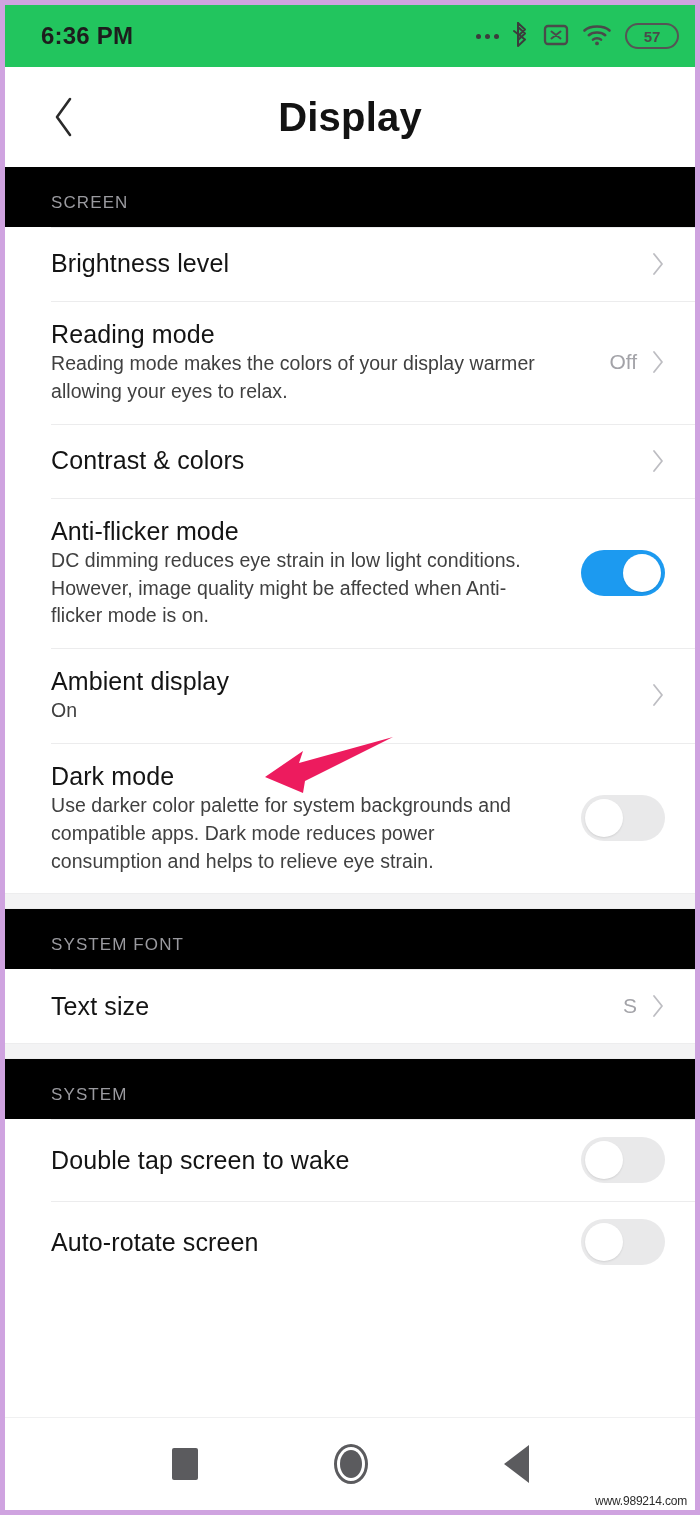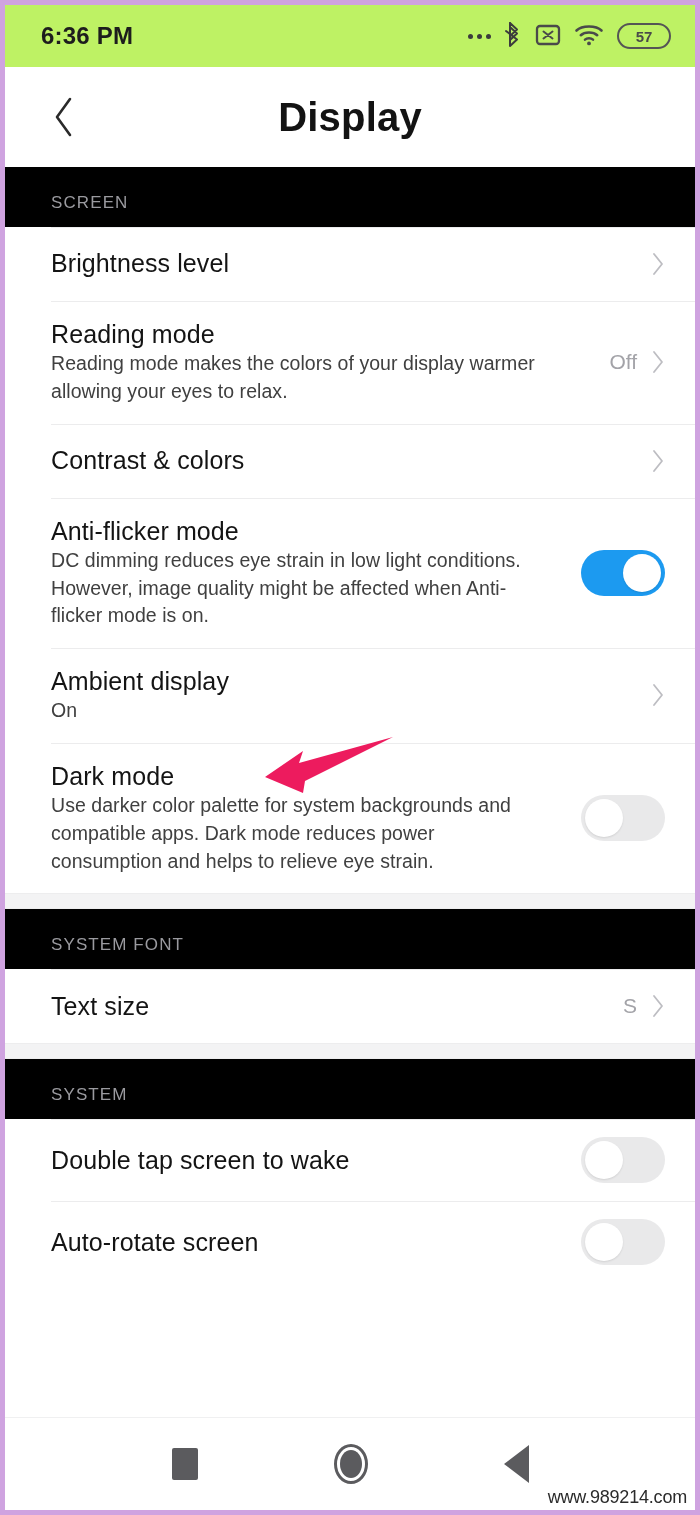--- a/index.html
+++ b/index.html
@@ -29,23 +29,23 @@
     flex-direction: column;
   }
 
   
   .statusbar {
     height: 62px;
     flex: 0 0 62px;
     display: flex;
     align-items: center;
     justify-content: space-between;
-    padding: 0 24px 0 36px;
-    box-sizing: border-box;
-    background: #bef264;
+    padding: 0 16px 0 36px;
+    box-sizing: border-box;
+    background: #22c55e;
   }
   .status-time {
     font-size: 24px;
     font-weight: 700;
     color: #1d1d1d;
     letter-spacing: 0.2px;
   }
   .status-icons {
     display: flex;
     align-items: center;
@@ -258,21 +258,21 @@
     width: 0; height: 0;
     border-top: 19px solid transparent;
     border-bottom: 19px solid transparent;
     border-right: 25px solid #5b5b5e;
     cursor: pointer;
   }
   .watermark {
     position: absolute;
     right: 8px;
     bottom: 2px;
-    font-size: 18px;
+    font-size: 12px;
     color: #2b2b2b;
     letter-spacing: -0.2px;
     font-family: "Liberation Sans", sans-serif;
   }
 </style>
 </head>
 <body>
 
 <div id="phone">
   <div id="screen">

